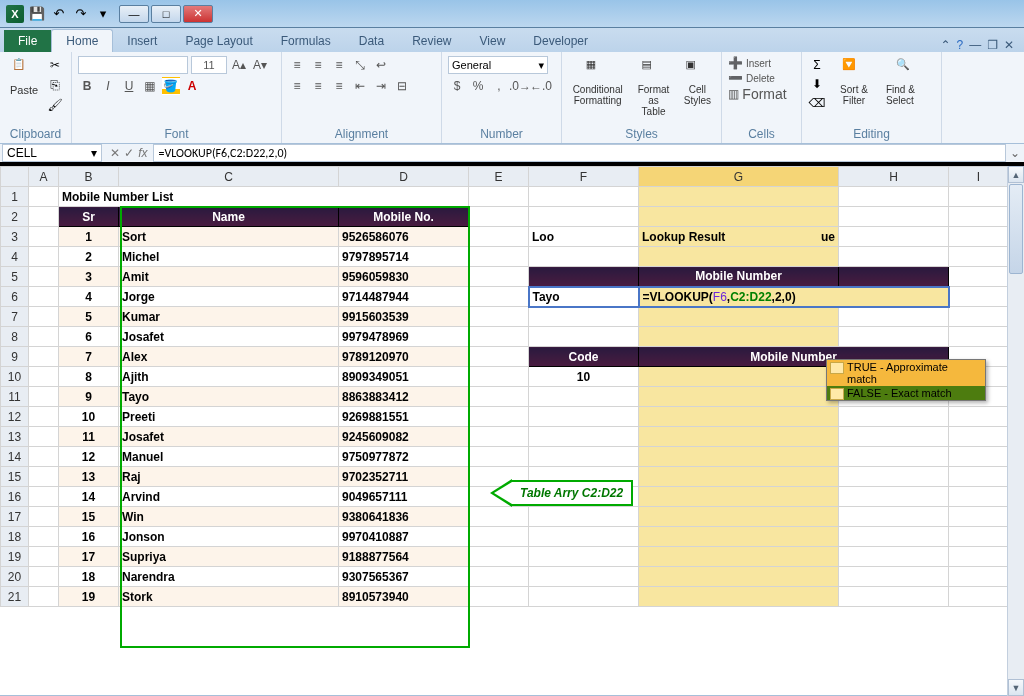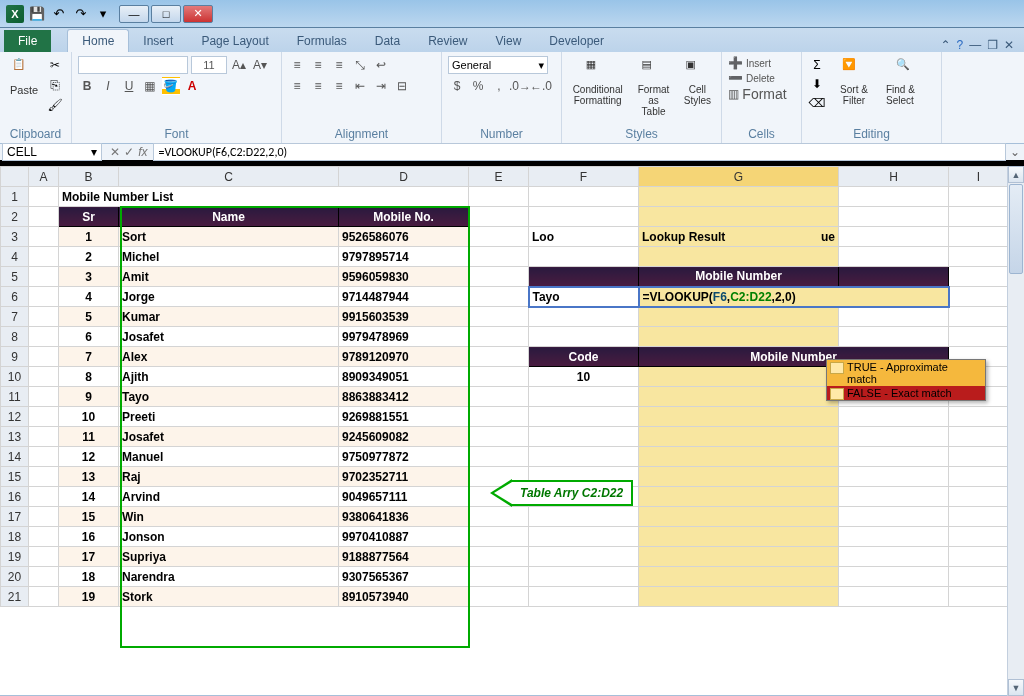--- a/index.html
+++ b/index.html
@@ -12,38 +12,38 @@
 .excel-logo { width: 18px; height: 18px; background: linear-gradient(135deg,#217346,#0b5d30); color: #fff; font-size: 11px; font-weight: bold; display: flex; align-items: center; justify-content: center; border-radius: 2px; }
 .title-text { flex: 1; text-align: center; font-size: 12px; color: #333; }
 .win-controls { display: flex; }
 .win-btn { width: 30px; height: 18px; margin: 0 1px; display: flex; align-items: center; justify-content: center; font-size: 11px; border: 1px solid #5a7fa0; background: linear-gradient(#e8eff7,#c4d7ec); border-radius: 2px; }
 .win-close { background: linear-gradient(#e37a7a,#c33); color: #fff; }
 
 
 .ribbon-tabs { height: 24px; background: linear-gradient(#c9dcef,#bcd3ea); display: flex; align-items: flex-end; padding: 0 4px; font-size: 12px; }
 .file-tab { background: #217346; color: #fff; padding: 4px 14px; font-size: 12px; }
 .rtab { padding: 4px 14px; color: #3b5a7a; cursor: pointer; }
-.rtab.active { background: #f1f5fa; border: 1px solid #a6bfd9; border-bottom: none; border-radius: 3px 3px 0 0; color: #3b5a7a; margin-left: 16px; }
+.rtab.active { background: #f1f5fa; border: 1px solid #a6bfd9; border-bottom: none; border-radius: 3px 3px 0 0; color: #3b5a7a; }
 .ribbon-tabs .spacer { flex: 1; }
 .help-icons { display: flex; gap: 6px; padding-right: 6px; color: #3b5a7a; font-size: 12px; }
 
 
 .ribbon { height: 92px; background: #f1f5fa; border-bottom: 1px solid #a6bfd9; display: flex; }
 .rgroup { border-right: 1px solid #cfdae8; padding: 4px 6px 2px; display: flex; flex-direction: column; justify-content: space-between; }
 .rgroup-label { text-align: center; font-size: 12px; color: #5a7fa0; padding-top: 2px; }
 .rgroup-body { flex: 1; display: flex; align-items: flex-start; gap: 4px; }
 .big-btn { display: flex; flex-direction: column; align-items: center; gap: 2px; font-size: 11px; color: #333; padding: 2px 4px; }
 .big-icon { width: 24px; height: 24px; }
 .small-stack { display: flex; flex-direction: column; gap: 2px; }
 .small-row { display: flex; gap: 3px; align-items: center; font-size: 12px; color: #555; }
 .combo { border: 1px solid #b8c8da; background: #fff; font-size: 11px; padding: 1px 3px; height: 18px; display: flex; align-items: center; }
 .small-btn { width: 18px; height: 18px; border: 1px solid transparent; display: flex; align-items: center; justify-content: center; font-size: 12px; }
 
 
-.fbar { height: 22px; border-bottom: 6px solid #000000; display: flex; align-items: center; background: #eef3f9; font-size: 12px; }
+.fbar { height: 22px; border-bottom: 4px solid #000000; display: flex; align-items: center; background: #eef3f9; font-size: 12px; }
 .namebox { width: 100px; border: 1px solid #b8c8da; background: #fff; margin: 0 2px; padding: 1px 4px; height: 18px; display: flex; align-items: center; justify-content: space-between; }
 .fx-controls { display: flex; gap: 4px; padding: 0 6px; color: #777; }
 .formula-input { flex: 1; border: 1px solid #b8c8da; background: #fff; height: 18px; padding: 1px 4px; font-family: Calibri, sans-serif; }
 .fbar-expand { width: 18px; text-align: center; color: #666; }
 
 
 .grid-wrap { position: relative; height: 530px; overflow: auto; border-bottom: 1px solid #a6bfd9; }
 table.grid { border-collapse: collapse; table-layout: fixed; }
 .grid th, .grid td { border: 1px solid #d4d4d4; font-size: 12px; height: 20px; padding: 0 3px; white-space: nowrap; overflow: hidden; }
 .grid thead th { background: #e8edf3; color: #333; font-weight: normal; text-align: center; position: sticky; top: 0; }
@@ -66,27 +66,27 @@
 .lookup-val-cell { border: 2px solid #4a76c7 !important; font-weight: bold; }
 .code-cell { font-weight: bold; text-align: center; }
 
 
 .overlay { position: absolute; pointer-events: none; }
 .green-box { border: 2px solid #0a0; }
 .green-annot-box { border: 2px solid #0a0; background: #fff; color: #070; font-style: italic; font-weight: bold; font-size: 12px; padding: 4px 8px; position: relative; }
 .green-annot-box::before { content: ""; position: absolute; left: -22px; top: 50%; transform: translateY(-50%); border-top: 14px solid transparent; border-bottom: 14px solid transparent; border-right: 22px solid #0a0; }
 .green-annot-box::after { content: ""; position: absolute; left: -18px; top: 50%; transform: translateY(-50%); border-top: 11px solid transparent; border-bottom: 11px solid transparent; border-right: 18px solid #fff; }
 
-.tooltip-box { position: absolute; background: #b91c1c; border: 1px solid #777; font-size: 11px; box-shadow: 2px 2px 4px rgba(0,0,0,.3); }
+.tooltip-box { position: absolute; background: #4d7c0f; border: 1px solid #777; font-size: 11px; box-shadow: 2px 2px 4px rgba(0,0,0,.3); }
 .tooltip-row { padding: 1px 6px 1px 20px; position: relative; }
 .tooltip-row.sel { background: #f5b83d; }
 .tooltip-row::before { content: ""; position: absolute; left: 3px; top: 2px; width: 12px; height: 10px; background: #ffe9a8; border: 1px solid #c8a848; }
 
 
-.fc-blue{color:#0c4a6e;font-weight:bold}
+.fc-blue{color:#6d28d9;font-weight:normal}
 .fc-green{color:#008000;font-weight:bold}
 .fc-black{color:#000;font-weight:bold}
 
 
 .vscroll { position: absolute; right: 0; top: 166px; bottom: 0; width: 17px; background: #e8edf3; border-left: 1px solid #c3cfde; }
 .vscroll-btn { height: 17px; background: linear-gradient(#f6f9fc,#dbe5f0); border: 1px solid #b0c0d4; display: flex; align-items: center; justify-content: center; font-size: 9px; color: #567; }
 .vscroll-thumb { position: absolute; top: 18px; left: 1px; right: 1px; height: 90px; background: linear-gradient(#e4ecf5,#c5d5e8); border: 1px solid #9db5d1; border-radius: 2px; }
 </style>
 </head>
 <body>

